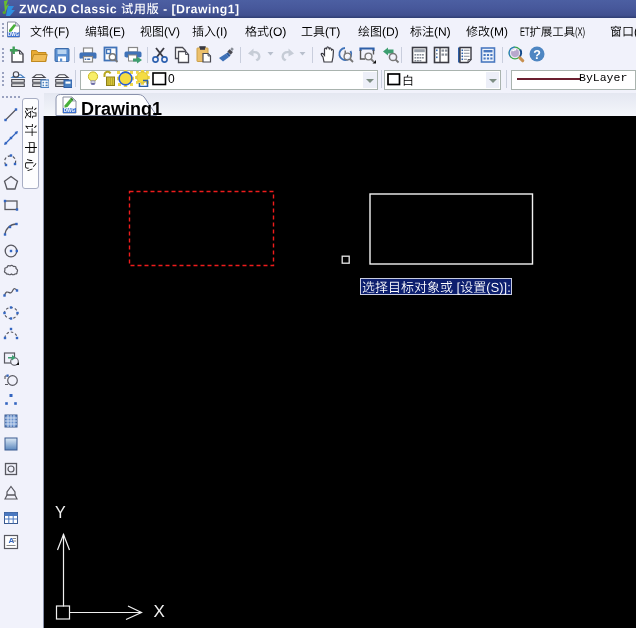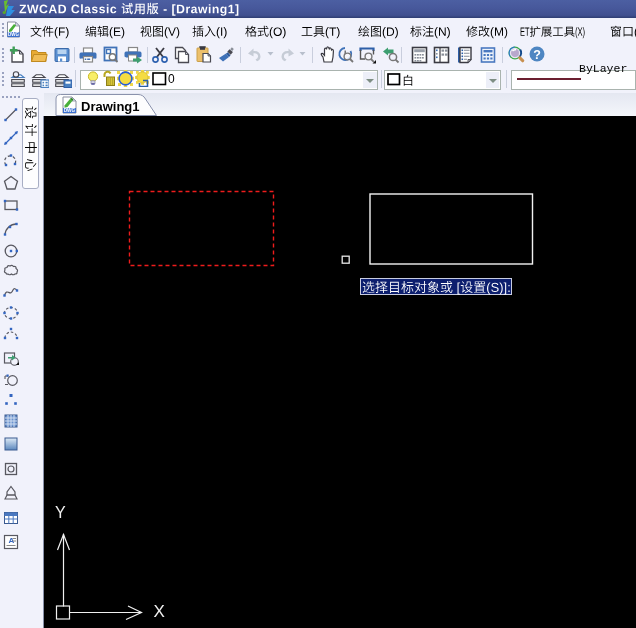--- a/index.html
+++ b/index.html
@@ -317,34 +317,34 @@
 <svg class="abs" style="left:402px;top:70.7px" width="16" height="19">
     <path transform="translate(0,13.8)" d="M5.4 -10.1C5.3 -9.5 5.0 -8.7 4.7 -8.1H1.8V0.9H2.6V0.0H9.4V0.9H10.2V-8.1H5.6C5.9 -8.7 6.1 -9.3 6.4 -9.9ZM2.6 -0.8V-3.7H9.4V-0.8ZM2.6 -4.5V-7.3H9.4V-4.5Z" fill="#000"></path>
   </svg>
 <div class="abs" style="left:486px;top:71.5px;width:13px;height:16.5px;background:#edeff8"></div>
 <svg class="abs" style="left:488px;top:77.5px" width="10" height="6">
     <path d="M1,1 h8 l-4,4 z" fill="#7e8e84"></path>
   </svg>
 <div class="abs" style="left:505.5px;top:70px;width:1px;height:18px;background:#c9cedd"></div>
 <div class="abs" style="left:511px;top:70px;width:125px;height:19.5px;background:#fff;border:1.4px solid #a9b3ae"></div>
 <div class="abs" style="left:517px;top:78px;width:64px;height:2px;background:#6b1f30"></div>
-<div class="abs" style="left:579px;top:62px;font-family:'Liberation Mono',monospace;font-size:11.5px;color:#000">ByLayer</div>
+<div class="abs" style="left:579px;top:71px;font-family:'Liberation Mono',monospace;font-size:11.5px;color:#000">ByLayer</div>
 <div class="abs" style="left:0;top:93px;width:636px;height:23px;background:linear-gradient(180deg,#e4e7f1,#f4f6fb)"></div>
 <svg class="abs" style="left:50px;top:93px" width="112" height="23">
 <path d="M6,22.5 L6,6 Q6,1.5 10.5,1.5 L88,1.5 Q93,1.5 95.5,6 L106.5,22.5 Z" fill="#fdfdfe" stroke="#8a92ac" stroke-width="1"></path>
 </svg>
 <svg class="abs" style="left:61px;top:96px" width="17" height="18">
 <path d="M2,1 h9 l4,4 v12 h-13 z" fill="#fff" stroke="#8a8fa0" stroke-width="1"></path>
 <path d="M11,1 l4,4 h-4 z" fill="#d8dce8" stroke="#8a8fa0" stroke-width="0.8"></path>
 <path d="M3.5,9.5 L9,3 L11.5,4.8 L6.5,11 L3.5,11.8 Z" fill="#49b03a"></path>
 <path d="M9,3 l2.5,1.8 1,-1.3 -2.5,-1.8 z" fill="#2a8020"></path>
 <rect x="2" y="12" width="13" height="5" fill="#3a6fd0"></rect>
 <text x="8.5" y="16.3" font-size="4.8" fill="#fff" text-anchor="middle" font-weight="bold" font-family="Liberation Sans">DWG</text>
 </svg>
-<div class="abs" style="left:81px;top:99px;font-size:13px;font-weight:bold;color:#000;font-family:'Liberation Sans',sans-serif">Drawing1</div>
+<div class="abs" style="left:81px;top:99px;font-size:18px;font-weight:bold;color:#000;font-family:'Liberation Sans',sans-serif">Drawing1</div>
 <div class="abs" style="left:0;top:93px;width:44px;height:535px;background:#f1f2fb"></div>
 <div class="abs" style="left:43px;top:116px;width:1px;height:512px;background:#8890a8"></div>
 <div class="abs" style="left:2px;top:96px;width:2px;height:2px;background:#9aa2c0"></div>
 <div class="abs" style="left:6px;top:96px;width:2px;height:2px;background:#9aa2c0"></div>
 <div class="abs" style="left:10px;top:96px;width:2px;height:2px;background:#9aa2c0"></div>
 <div class="abs" style="left:14px;top:96px;width:2px;height:2px;background:#9aa2c0"></div>
 <div class="abs" style="left:18px;top:96px;width:2px;height:2px;background:#9aa2c0"></div>
 <svg class="abs" style="left:2px;top:105.5px" width="18" height="18" viewBox="0 0 18 18">
     <line x1="3.5" y1="14" x2="14" y2="3.5" stroke="#585860" stroke-width="1.2"></line>
     <rect x="2.3" y="12.8" width="2.4" height="2.4" fill="#3365c0"></rect>

